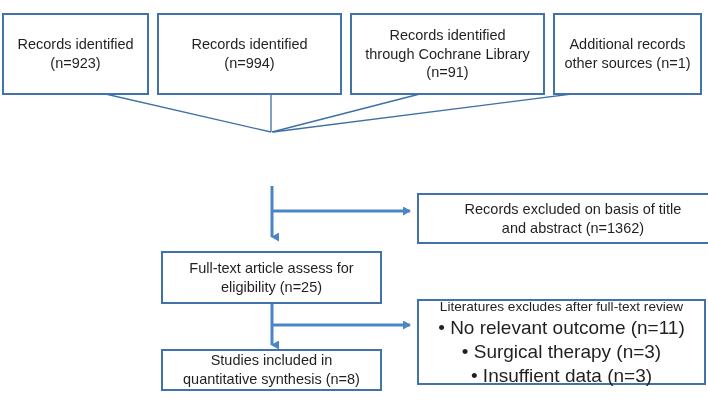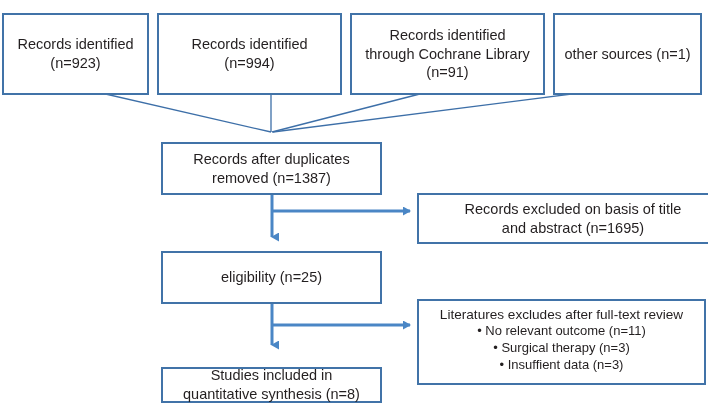--- a/index.html
+++ b/index.html
@@ -47,26 +47,26 @@
     white-space: nowrap;
   }
   
   #box-pubmed   { left: 2px;   top: 4px;  width: 147px; height: 82px; }
   #box-wos      { left: 157px; top: 4px;  width: 185px; height: 82px; }
   #box-cochrane { left: 350px; top: 4px;  width: 195px; height: 82px; }
   #box-other    { left: 553px; top: 4px;  width: 149px; height: 82px; }
 
   #box-dedup     { left: 161px; top: 133px; width: 221px; height: 53px; }
   #box-fulltext  { left: 161px; top: 242px; width: 221px; height: 53px; }
-  #box-included  { left: 161px; top: 358px; width: 221px; height: 36px; }
+  #box-included  { left: 161px; top: 340px; width: 221px; height: 42px; }
 
   #box-excluded-title { left: 417px; top: 184px; width: 312px; height: 51px; }
   #box-excluded-full  { left: 417px; top: 290px; width: 289px; height: 86px;
-                        justify-content: flex-start; padding-top: 5px; }
-  #box-excluded-full .line { font-size: 13px; }
+                        justify-content: center; padding-top: 5px; }
+  #box-excluded-full .line { font-size: 19px; }
   #box-excluded-full .heading { font-size: 13.6px; }
 </style>
 </head>
 <body>
 
 <div id="diagram">
 
   <svg class="connectors" viewBox="0 0 708 417" xmlns="http://www.w3.org/2000/svg">
     <defs>
       <marker id="arrowdown" markerWidth="9" markerHeight="8" refX="4.5" refY="7" orient="auto" markerUnits="userSpaceOnUse">
@@ -103,40 +103,38 @@
     <span class="line">(n=994)</span>
   </div>
 
   <div class="box" id="box-cochrane">
     <span class="line">Records identified</span>
     <span class="line">through Cochrane Library</span>
     <span class="line">(n=91)</span>
   </div>
 
   <div class="box" id="box-other">
+    <span class="line">Additional records</span>
     <span class="line">other sources (n=1)</span>
   </div>
 
-  <div class="box" id="box-dedup">
-    <span class="line">Records after duplicates</span>
-    <span class="line">removed (n=1387)</span>
-  </div>
 
   <div class="box" id="box-fulltext">
+    <span class="line">Full-text article assess for</span>
     <span class="line">eligibility (n=25)</span>
   </div>
 
   <div class="box" id="box-included">
     <span class="line">Studies included in</span>
     <span class="line">quantitative synthesis (n=8)</span>
   </div>
 
   <div class="box" id="box-excluded-title">
     <span class="line">Records excluded on basis of title</span>
-    <span class="line">and abstract (n=1695)</span>
+    <span class="line">and abstract (n=1362)</span>
   </div>
 
   <div class="box" id="box-excluded-full">
     <span class="line heading">Literatures excludes after full-text review</span>
     <span class="line">• No relevant outcome (n=11)</span>
     <span class="line">• Surgical therapy (n=3)</span>
     <span class="line">• Insuffient data (n=3)</span>
   </div>
 
 </div>

